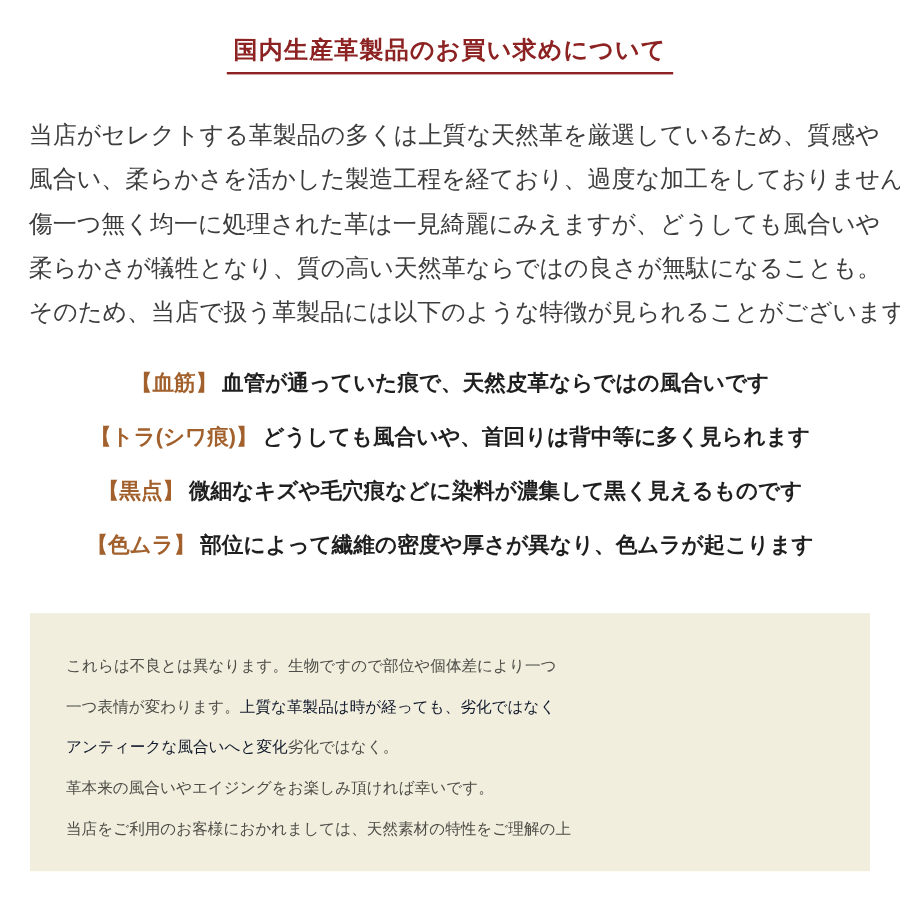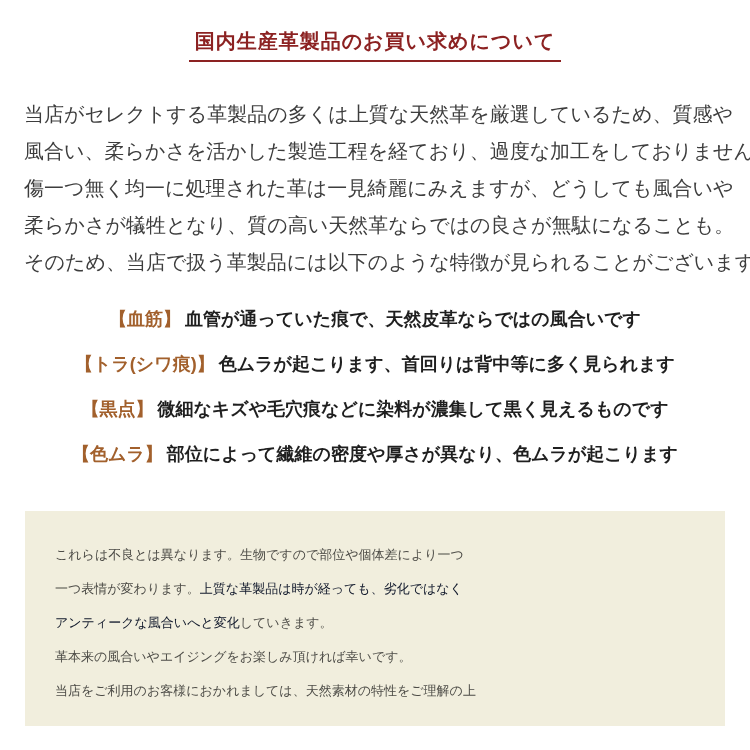--- a/index.html
+++ b/index.html
@@ -26,20 +26,21 @@
     padding:0 6px 5px 6px;
     border-bottom:2px solid var(--accent-red);
   }
 
   .intro{
     margin:34px 22px 0 24px;
     font-size:20px;
     line-height:37px;
     color:var(--body-gray);
     text-align:left;
+    font-family:Liberation Mono, monospace;
   }
   .intro .line{white-space:nowrap;}
 
   .features{
     margin-top:16px;
     text-align:center;
     font-family:Liberation Sans, sans-serif;
     font-weight:bold;
     font-size:18px;
     line-height:45px;
@@ -74,39 +75,39 @@
     <div class="line">傷一つ無く均一に処理された革は一見綺麗にみえますが、どうしても風合いや</div>
     <div class="line">柔らかさが犠牲となり、質の高い天然革ならではの良さが無駄になることも。</div>
     <div class="line">そのため、当店で扱う革製品には以下のような特徴が見られることがございます。</div>
   </div>
 
   <div class="features">
     <div class="feature-row">
       <span class="feature-label">【血筋】</span><span>血管が通っていた痕で、天然皮革ならではの風合いです</span>
     </div>
     <div class="feature-row">
-      <span class="feature-label">【トラ(シワ痕)】</span><span>色ムラが起こります、首回りは背中等に多く見られます</span>
+      <span class="feature-label">【トラ(シワ痕)】</span><span>どうしても風合いや、首回りは背中等に多く見られます</span>
     </div>
     <div class="feature-row">
       <span class="feature-label">【黒点】</span><span>微細なキズや毛穴痕などに染料が濃集して黒く見えるものです</span>
     </div>
     <div class="feature-row">
       <span class="feature-label">【色ムラ】</span><span>部位によって繊維の密度や厚さが異なり、色ムラが起こります</span>
     </div>
   </div>
 
   <div class="note-box">
     <div class="line">
       <span>これらは不良とは異なります。生物ですので部位や個体差により一つ</span>
     </div>
     <div class="line">
       <span>一つ表情が変わります。</span><span class="red">上質な革製品は時が経っても、劣化ではなく</span>
     </div>
     <div class="line">
-      <span class="red">アンティークな風合いへと変化</span><span>していきます。</span>
+      <span class="red">アンティークな風合いへと変化</span><span>劣化ではなく。</span>
     </div>
     <div class="line">
       <span>革本来の風合いやエイジングをお楽しみ頂ければ幸いです。</span>
     </div>
     <div class="line">
       <span>当店をご利用のお客様におかれましては、天然素材の特性をご理解の上</span>
     </div>
   </div>
 
 </div>

